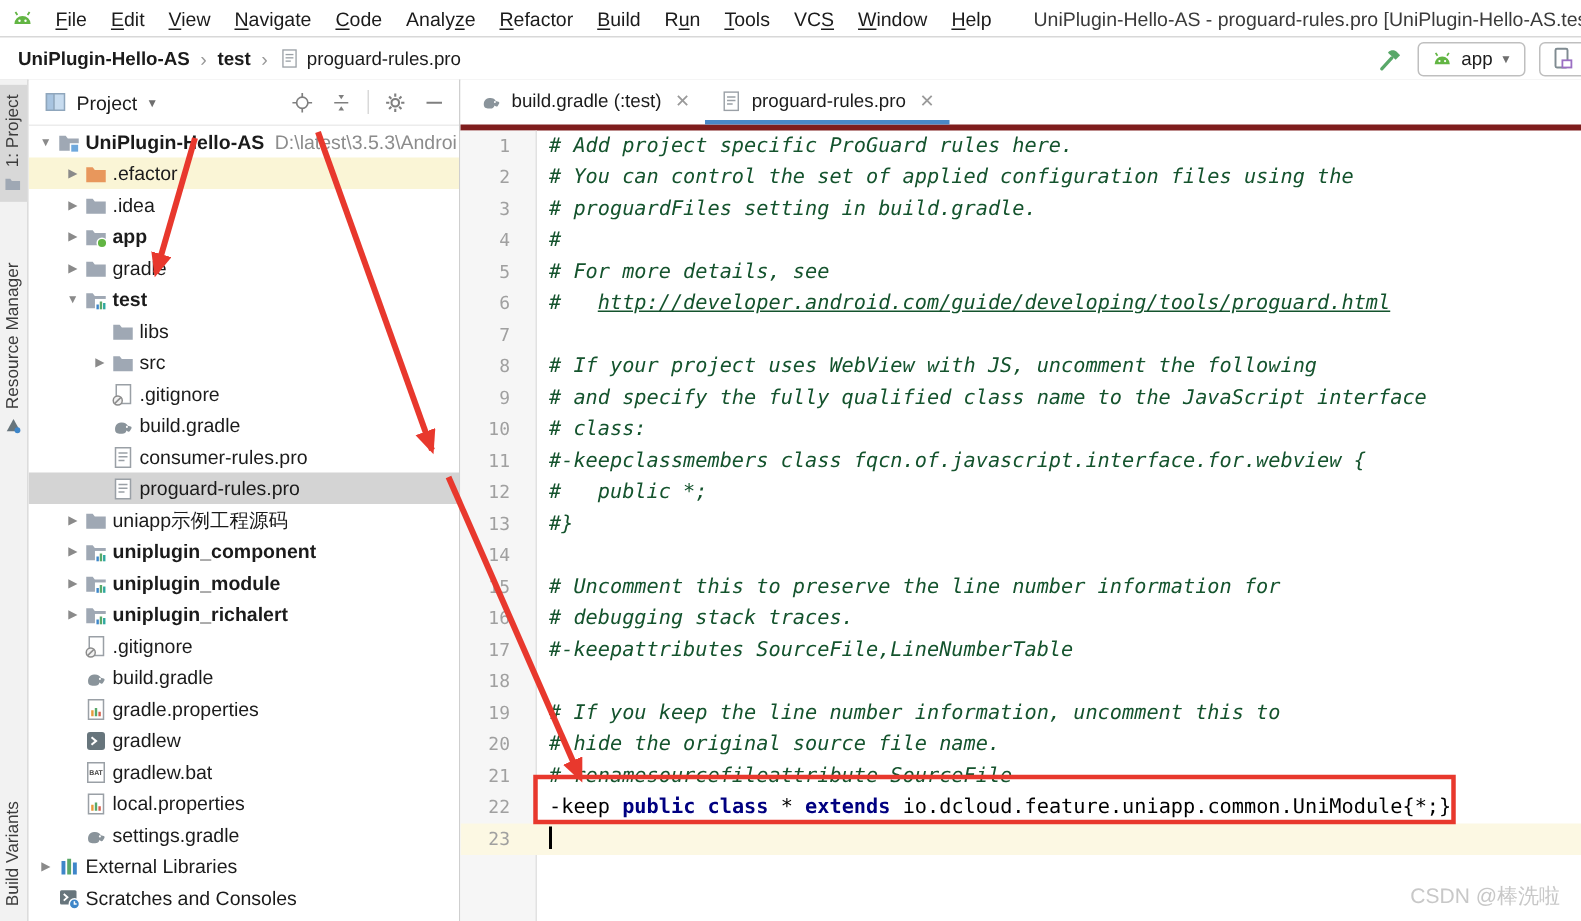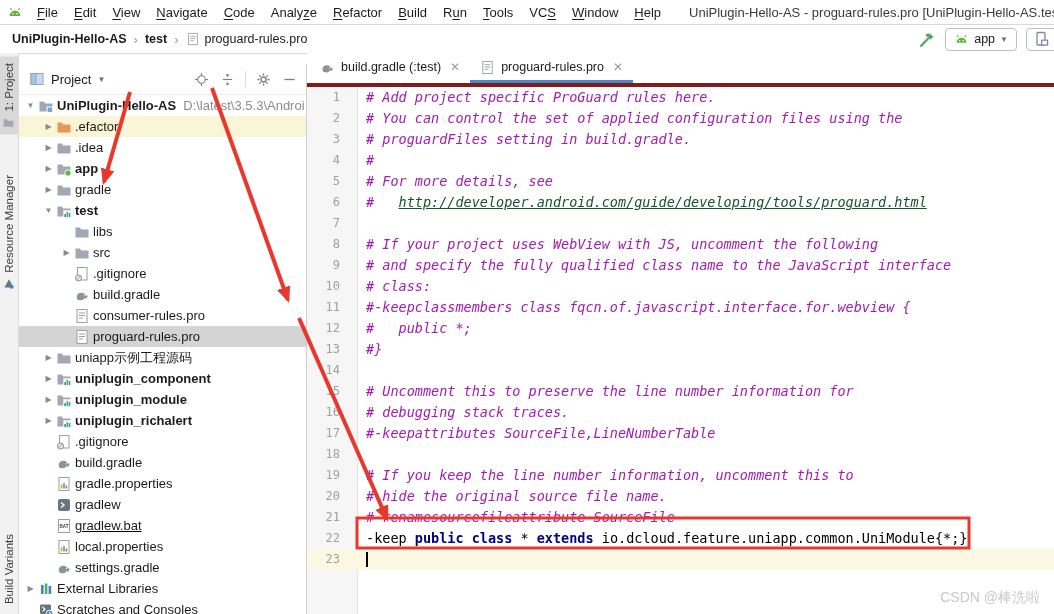--- a/index.html
+++ b/index.html
@@ -32,21 +32,21 @@
   
   .main{position:absolute;top:53px;left:0;right:0;bottom:0;display:flex;}
   
   .stripe{width:18px;background:#f2f2f2;border-right:1px solid #dcdcdc;position:relative;flex:none;}
   .stripe-label{position:absolute;left:0;width:18px;writing-mode:vertical-rl;transform:rotate(180deg);
     font-size:11.5px;color:#3c3c3c;display:flex;flex-direction:row;align-items:center;gap:5px;
     padding:6px 0;box-sizing:border-box;}
   .stripe-label .mini{width:13px;height:12px;display:flex;transform:rotate(180deg);}
   .stripe-label.active{background:#d8d8d8;}
   
-  .panel{width:287px;flex:none;border-right:1px solid #cfcfcf;display:flex;flex-direction:column;background:#fff;overflow:hidden;margin-top:11px;}
+  .panel{width:287px;flex:none;border-right:1px solid #cfcfcf;display:flex;flex-direction:column;background:#fff;overflow:hidden;}
   .panel-header{height:30px;flex:none;border-bottom:1px solid #ececec;display:flex;align-items:center;
     padding:0 8px 0 10px;font-size:13px;color:#1b1b1b;}
   .panel-header .ph-icon{width:16px;height:16px;display:flex;margin-right:6px;}
   .panel-header .dd{font-size:8px;color:#6e6e6e;margin-left:6px;}
   .ph-tools{margin-left:auto;display:flex;align-items:center;gap:9px;}
   .ph-tools .tool{width:17px;height:17px;display:flex;align-items:center;justify-content:center;color:#7f7f7f;}
   .ph-sep{width:1px;height:16px;background:#d9d9d9;}
   .tree{flex:1;font-size:13px;overflow:hidden;position:relative;}
   .tree-row{height:21px;display:flex;align-items:center;white-space:nowrap;overflow:hidden;}
   .tree-row.selected{background:#d4d4d4;}
@@ -65,21 +65,21 @@
   .tab.active{border-bottom-color:#4a88c7;}
   .tab-icon{width:15px;height:15px;display:flex;}
   .tab-close{color:#9a9a9a;font-size:12px;margin-left:3px;}
   .code-area{flex:1;position:relative;font-family:"DejaVu Sans Mono",monospace;font-size:13.5px;overflow:hidden;}
   .gutter-bg{position:absolute;left:0;top:0;bottom:0;width:50px;background:#f6f6f6;border-right:1px solid #e2e2e2;}
   .code-row{display:flex;height:21px;line-height:21px;position:relative;}
   .code-row.current{background:#fcf8e3;}
   .gutter-num{width:50px;flex:none;text-align:right;padding-right:17px;box-sizing:border-box;
     color:#a0a0a0;font-size:12px;}
   .code-text{padding-left:9px;white-space:pre;color:#000;}
-  .tok-c{color:#a21caf;font-style:italic;}
+  .tok-c{color:#14532d;font-style:italic;}
   .tok-l{color:#14532d;font-style:italic;text-decoration:underline;}
   .tok-k{color:#000080;font-weight:bold;}
   .tok-p{color:#000;}
   .caret{display:inline-block;width:2px;height:15px;background:#000;vertical-align:middle;margin-top:-2px;}
   
   .annotations{position:absolute;left:0;top:0;width:1054px;height:614px;pointer-events:none;z-index:50;}
   .watermark{position:absolute;right:14px;bottom:7px;color:#c8c8c8;font-size:14px;z-index:40;}
 </style>
 </head>
 <body>
@@ -440,21 +440,21 @@
         <div class="tree-row" style="padding-left: 22px;">
           <span class="tree-chevron"></span>
           <span class="tree-icon">
             <svg viewBox="0 0 16 16">
               <rect x="2" y="2" width="12" height="12" rx="2" fill="#67757C"></rect>
               <path d="M5 5.5 8 8 5 10.5" fill="none" stroke="#fff" stroke-width="1.4"></path>
             </svg>
           </span>
           <span class="tree-label">gradlew</span>
         </div>
-        <div class="tree-row" style="padding-left: 22px; text-decoration: underline;">
+        <div class="tree-row" style="padding-left: 22px;">
           <span class="tree-chevron"></span>
           <span class="tree-icon">
             <svg viewBox="0 0 16 16">
               <rect x="2.5" y="1.5" width="11" height="13" fill="#fff" stroke="#9AA0A6"></rect>
               <text x="8" y="9.8" font-size="4.6" font-weight="bold" fill="#444" text-anchor="middle" font-family="sans-serif">BAT</text>
             </svg>
           </span>
           <span class="tree-label">gradlew.bat</span>
         </div>
         <div class="tree-row" style="padding-left: 22px;">

